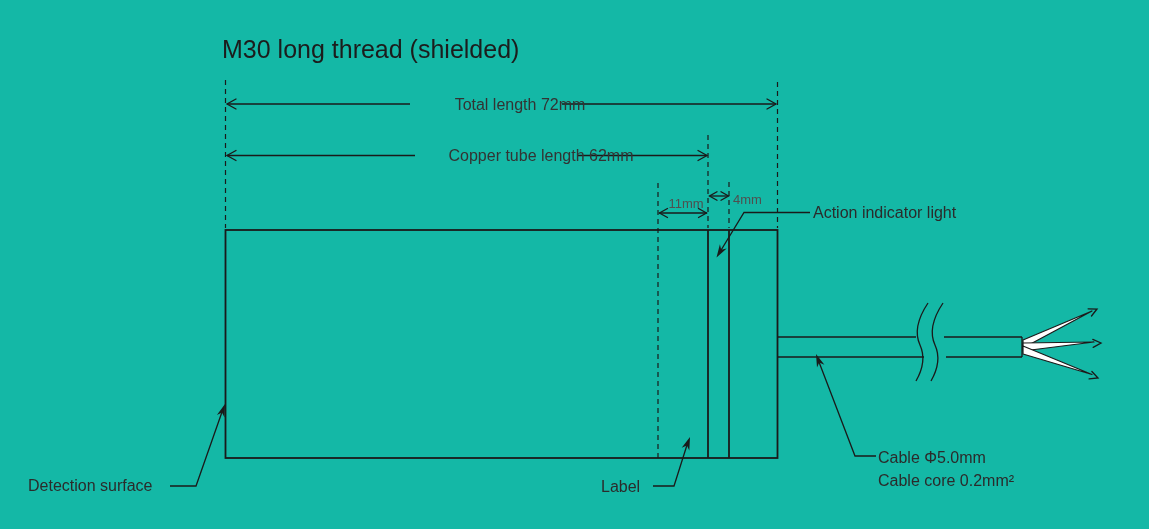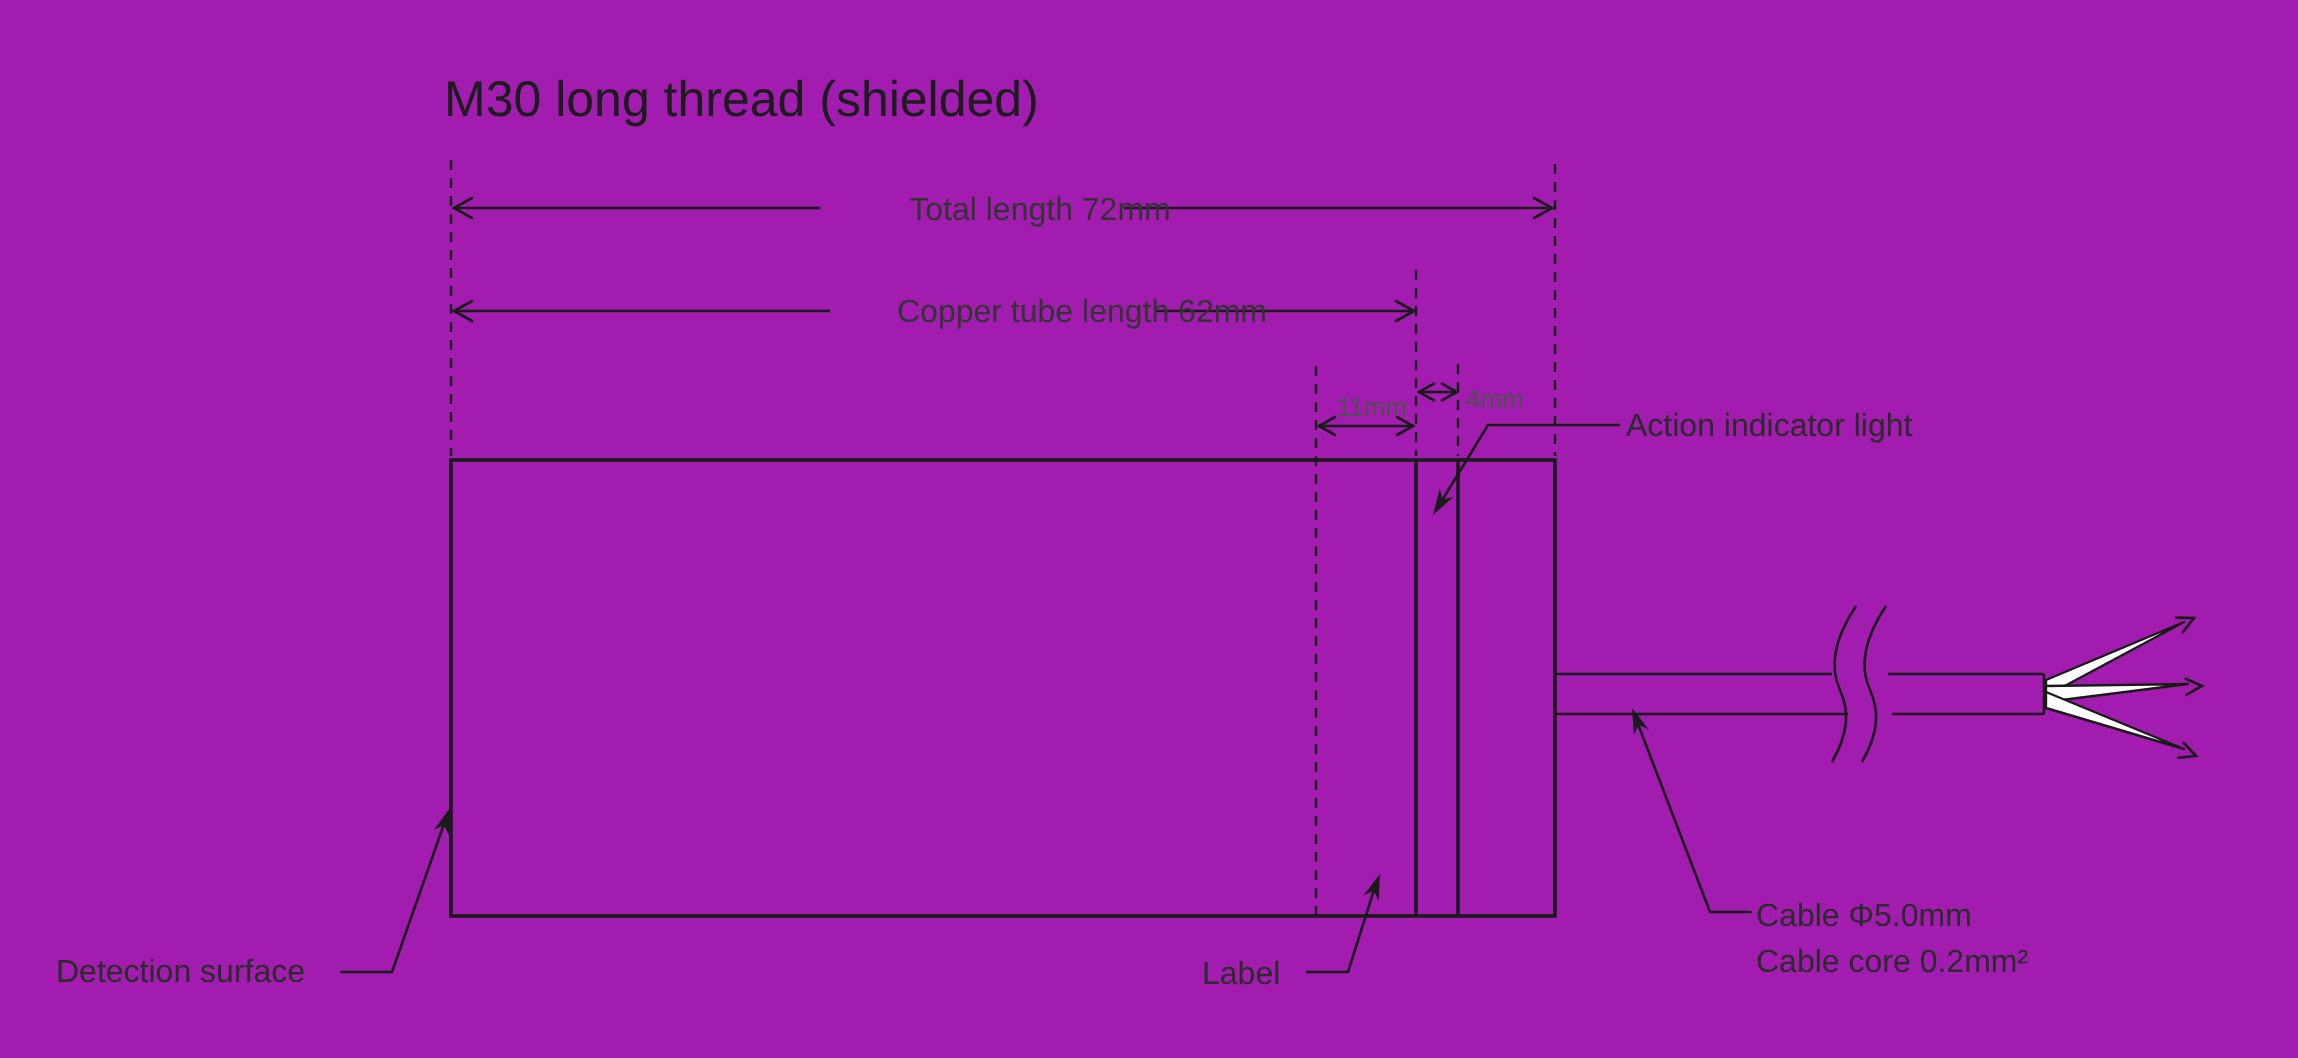--- a/index.html
+++ b/index.html
@@ -4,21 +4,21 @@
 <style>
   html, body {
     margin: 0;
     padding: 0;
     background: #ffffff;
   }
   .canvas {
     position: relative;
     width: 1149px;
     height: 529px;
-    background: #a21caf;
+    background: #14b8a6;
     overflow: hidden;
     font-family: "Liberation Sans", "DejaVu Sans", sans-serif;
   }
   svg { display: block; }
   .solid {
     stroke: #1a1a1a;
     stroke-width: 1.8;
     fill: none;
   }
   .thin {

